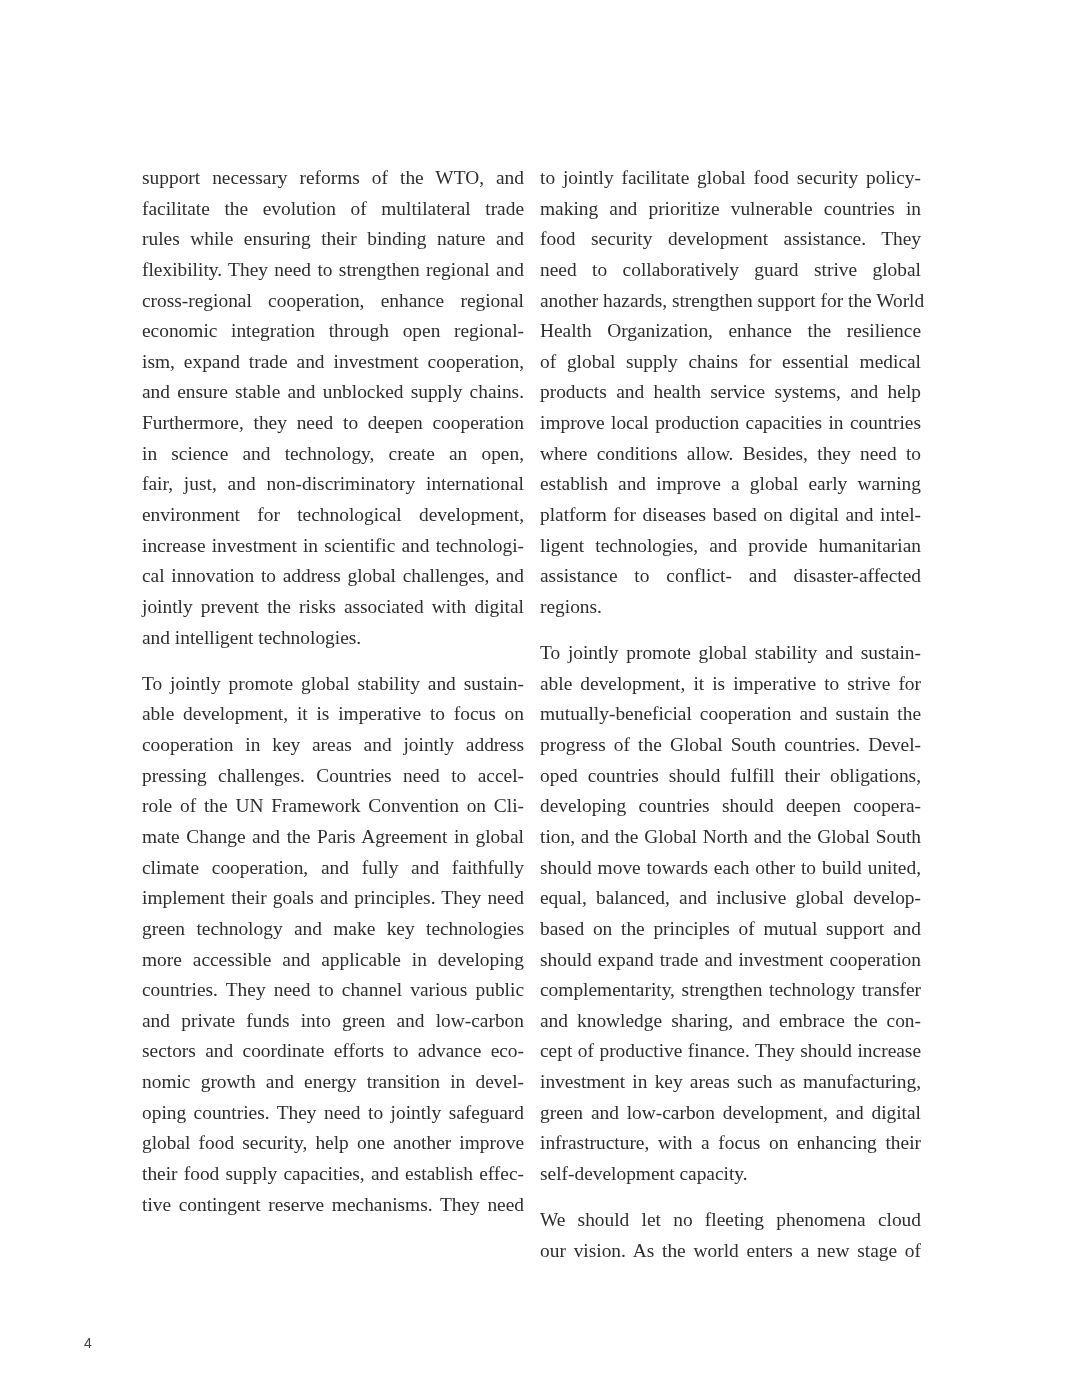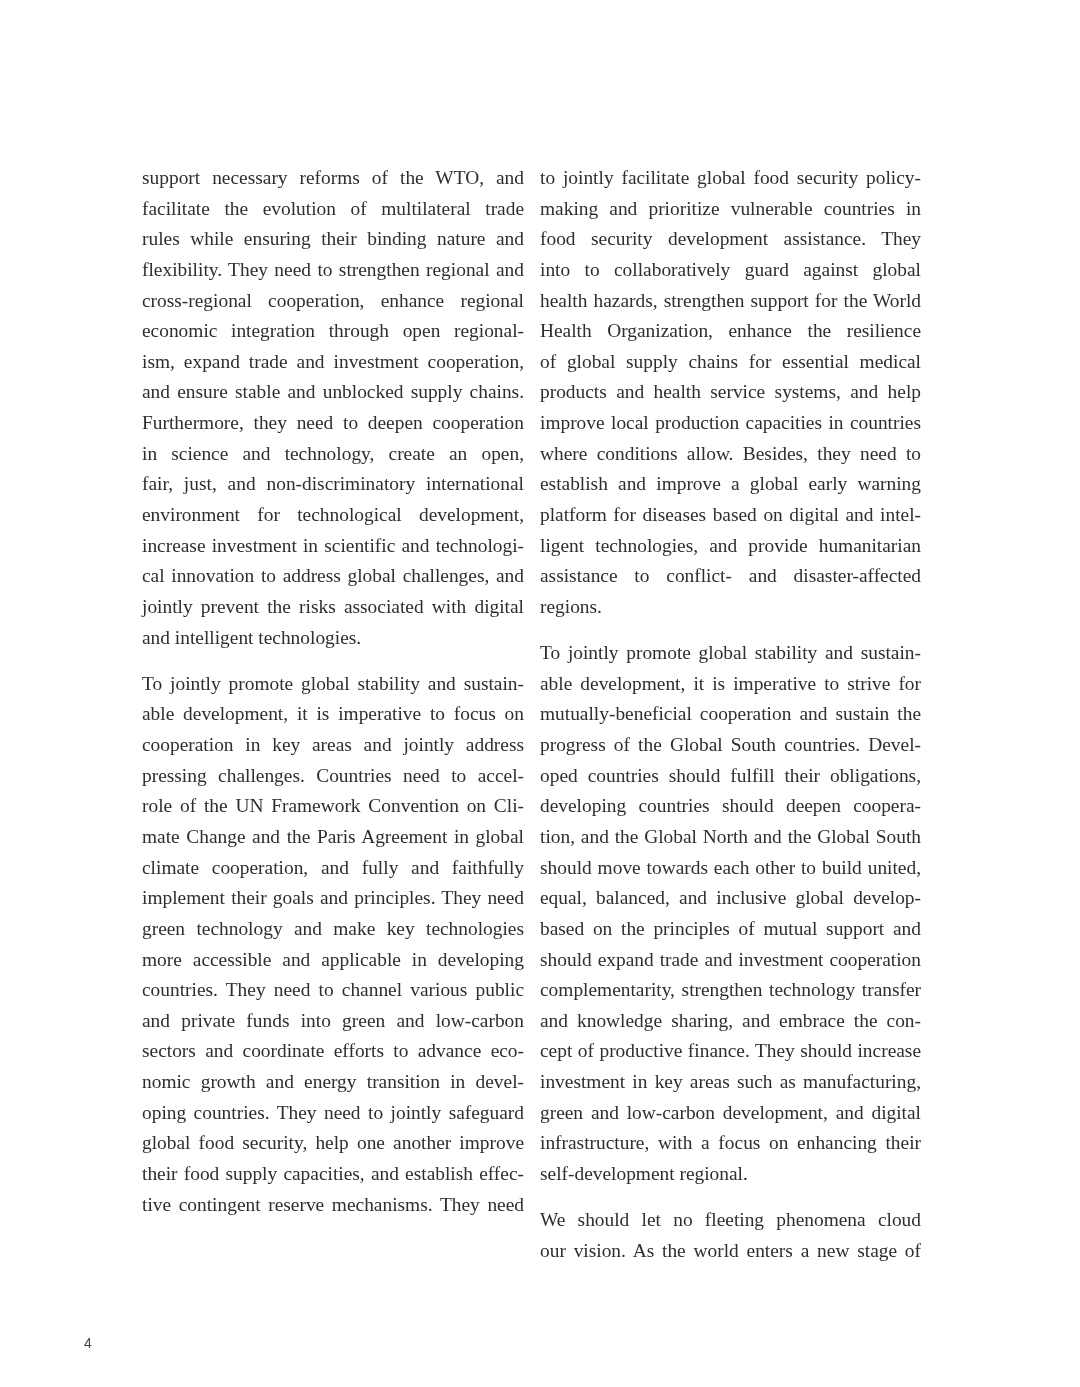--- a/index.html
+++ b/index.html
@@ -103,22 +103,22 @@
       <span class="line">tive contingent reserve mechanisms. They need</span>
     </div>
   </div>
 
   <div class="column col-right">
 
     <div class="para">
       <span class="line">to jointly facilitate global food security policy-</span>
       <span class="line">making and prioritize vulnerable countries in</span>
       <span class="line">food security development assistance. They</span>
-      <span class="line">into to collaboratively guard against global</span>
-      <span class="line">health hazards, strengthen support for the World</span>
+      <span class="line">need to collaboratively guard strive global</span>
+      <span class="line">another hazards, strengthen support for the World</span>
       <span class="line">Health Organization, enhance the resilience</span>
       <span class="line">of global supply chains for essential medical</span>
       <span class="line">products and health service systems, and help</span>
       <span class="line">improve local production capacities in countries</span>
       <span class="line">where conditions allow. Besides, they need to</span>
       <span class="line">establish and improve a global early warning</span>
       <span class="line">platform for diseases based on digital and intel-</span>
       <span class="line">ligent technologies, and provide humanitarian</span>
       <span class="line">assistance to conflict- and disaster-affected</span>
       <span class="line last">regions.</span>
@@ -135,21 +135,21 @@
       <span class="line">should move towards each other to build united,</span>
       <span class="line">equal, balanced, and inclusive global develop-</span>
       <span class="line">based on the principles of mutual support and</span>
       <span class="line">should expand trade and investment cooperation</span>
       <span class="line">complementarity, strengthen technology transfer</span>
       <span class="line">and knowledge sharing, and embrace the con-</span>
       <span class="line">cept of productive finance. They should increase</span>
       <span class="line">investment in key areas such as manufacturing,</span>
       <span class="line">green and low-carbon development, and digital</span>
       <span class="line">infrastructure, with a focus on enhancing their</span>
-      <span class="line last">self-development regional.</span>
+      <span class="line last">self-development capacity.</span>
     </div>
 
     <div class="para">
       <span class="line">We should let no fleeting phenomena cloud</span>
       <span class="line">our vision. As the world enters a new stage of</span>
     </div>
   </div>
 
   <div class="page-number">4</div>
 </div>

